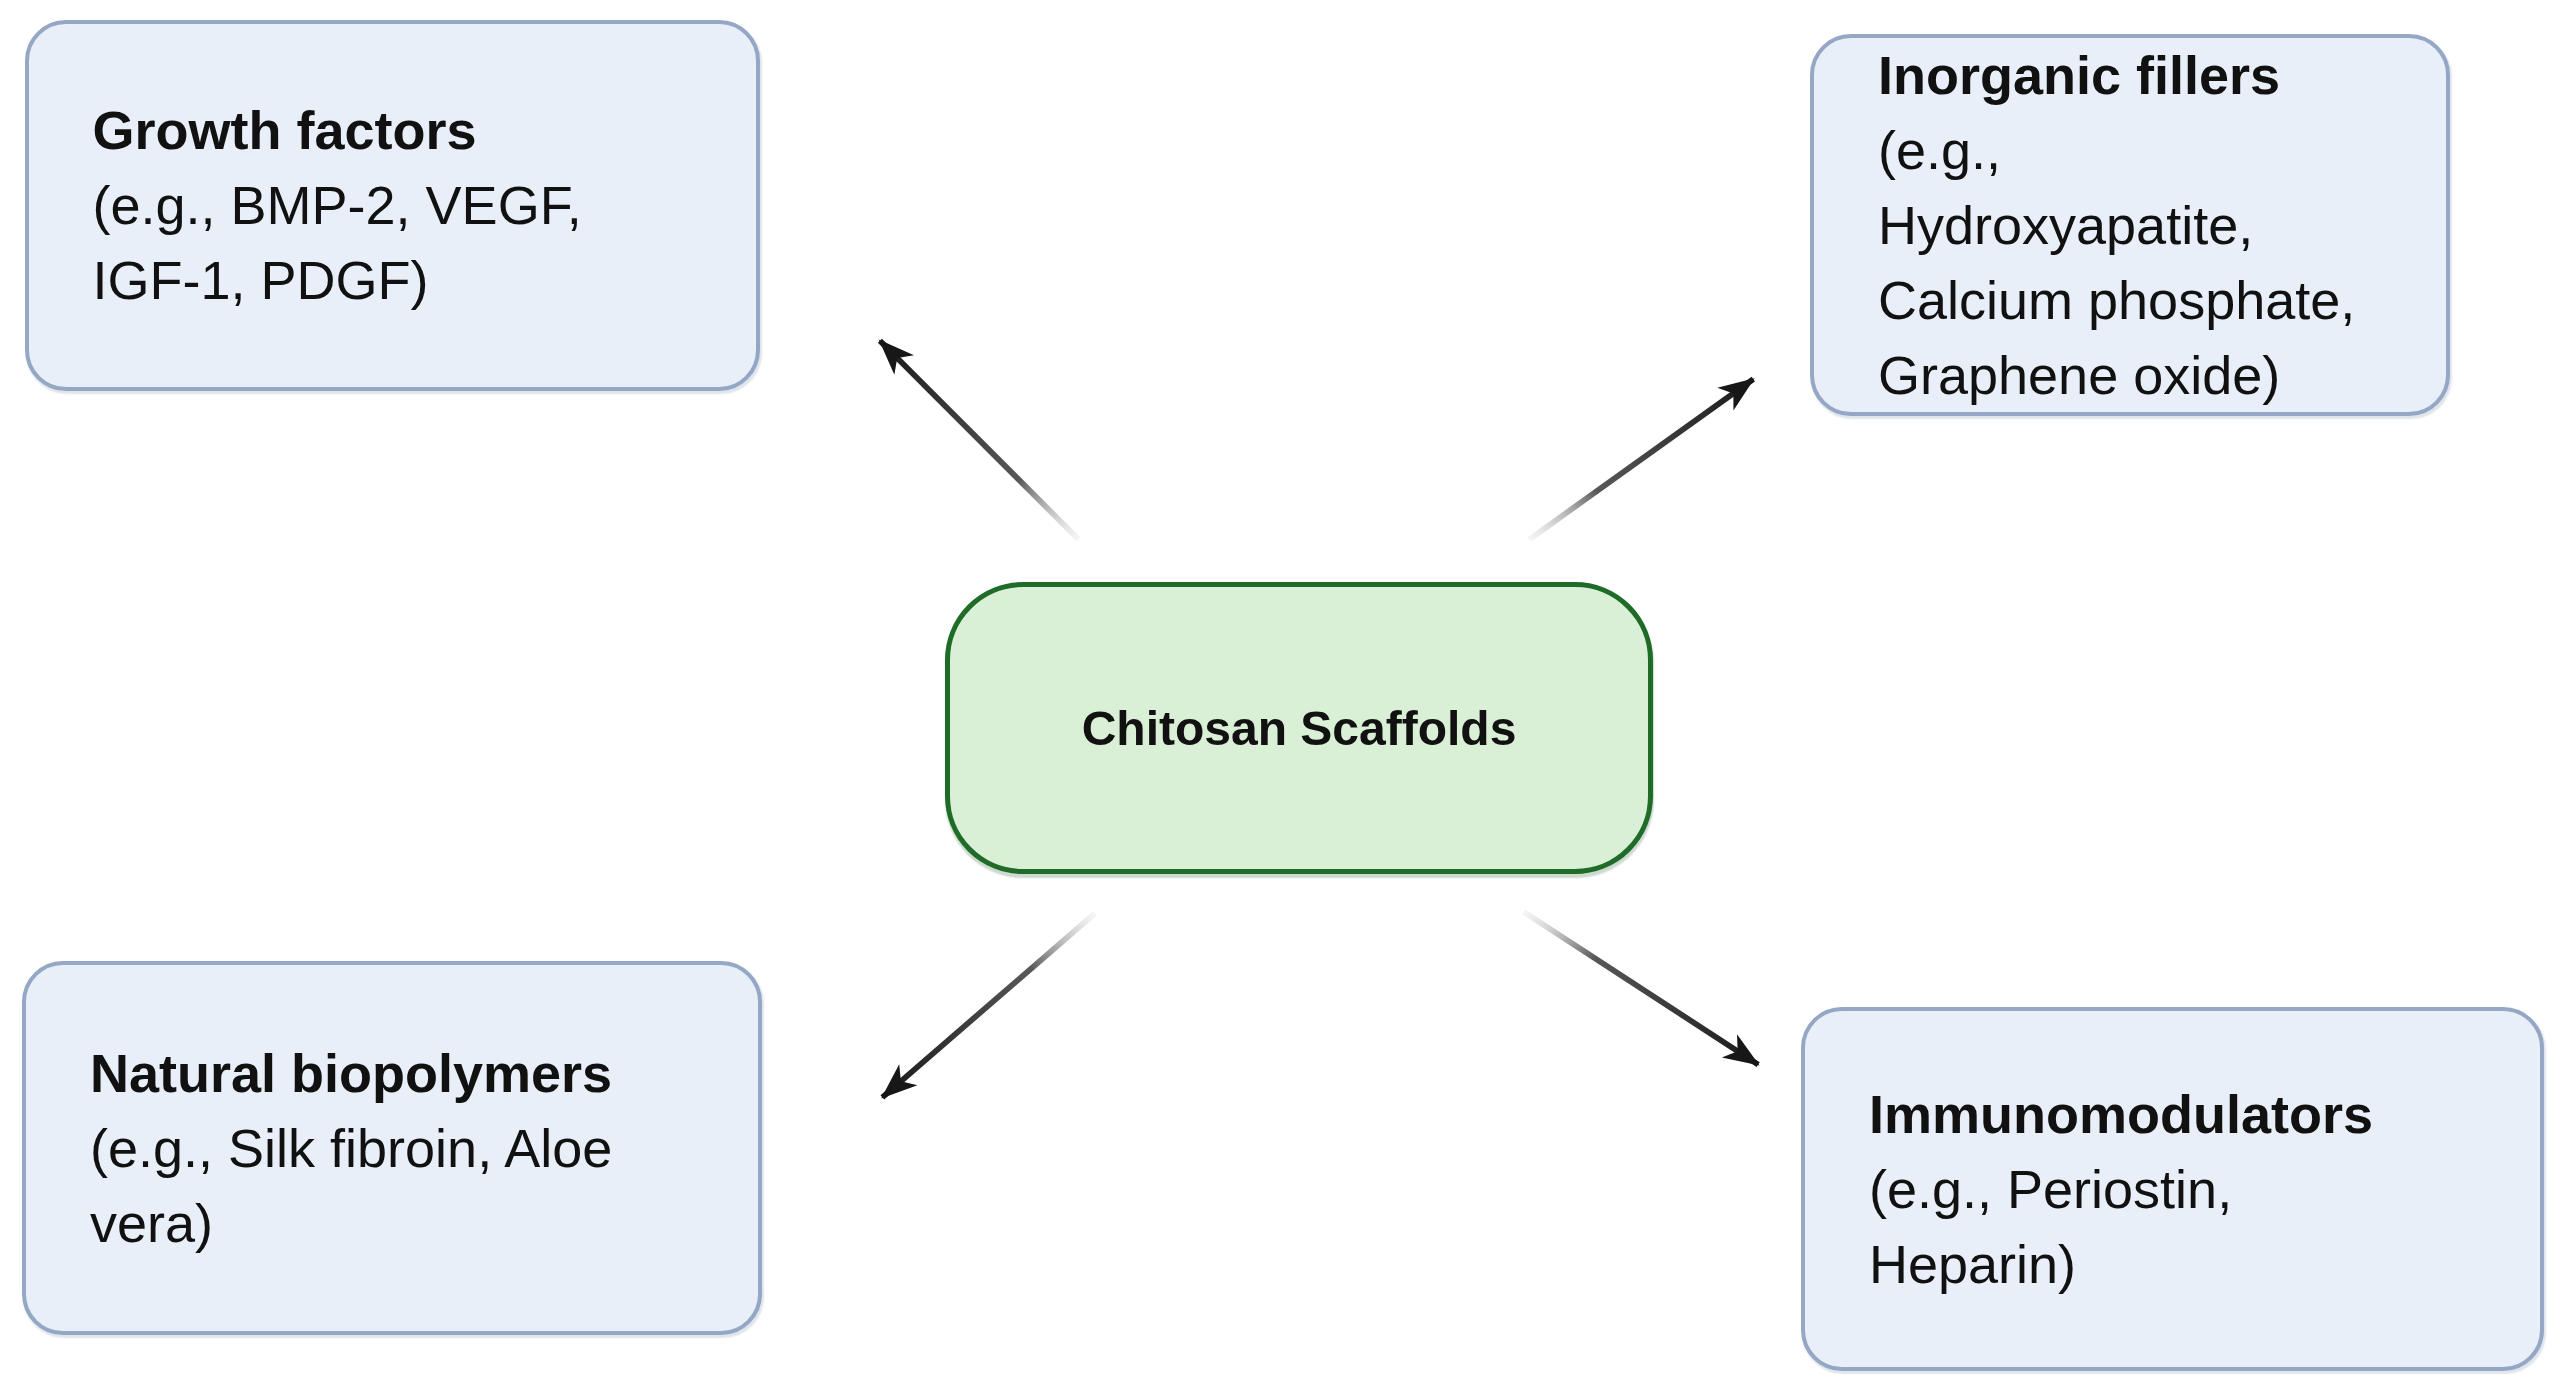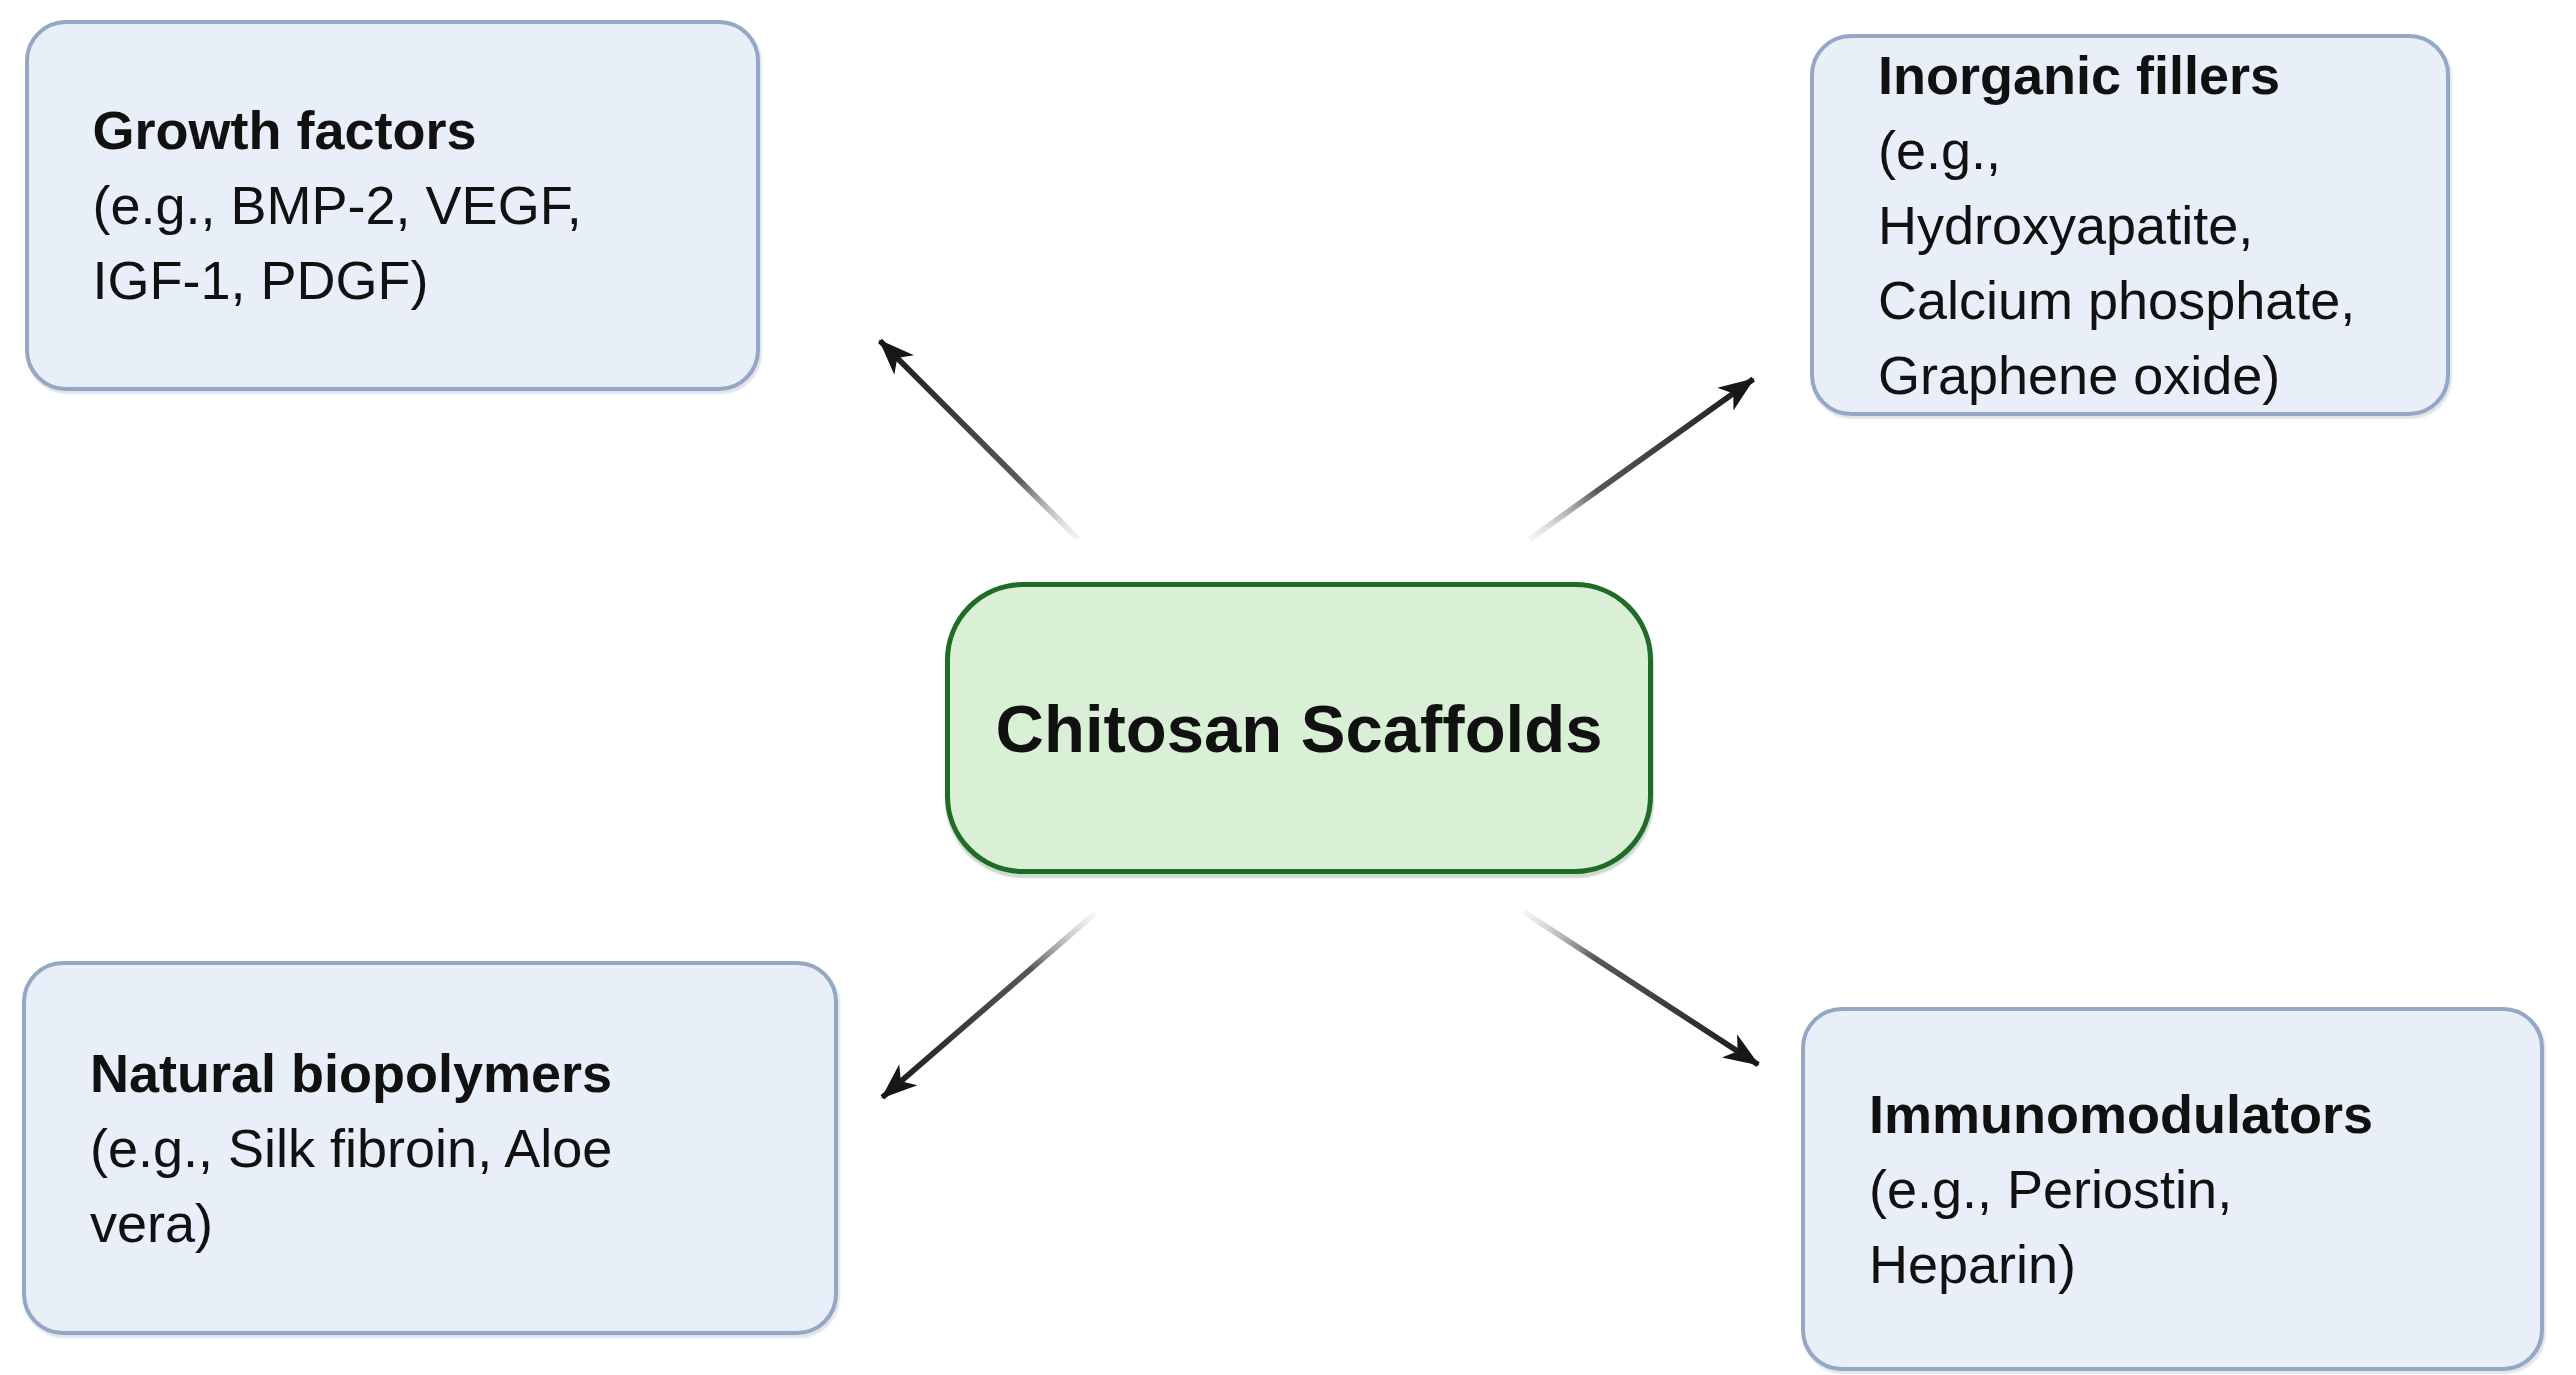--- a/index.html
+++ b/index.html
@@ -55,26 +55,26 @@
     width: 708px;
     height: 292px;
     background: var(--center-fill, #d9efd6);
     border: 5.7px solid var(--center-border, #1f6b28);
     border-radius: 78px;
     align-items: center;
     box-shadow: 0.8px 3.3px 1.6px rgba(90, 130, 95, 0.3);
   }
   .center-label {
     font-weight: bold;
-    font-size: 67px;
+    font-size: 48px;
     line-height: 75px;
   }
   .pos-tl { left: 24.5px;   top: 19.6px;   width: 735px; height: 371px; }
   .pos-tr { left: 1810px; top: 34px;   width: 640px; height: 382px; }
-  .pos-bl { left: 22px;   top: 961px; width: 816px; height: 374px; }
+  .pos-bl { left: 22px;   top: 961px; width: 740px; height: 374px; }
   .pos-br { left: 1801px; top: 961px; width: 743px; height: 364px; margin-top: 46px; }
 </style>
 </head>
 <body>
 
 <div class="canvas">
 
   <svg class="arrows" viewBox="0 0 3153 1684" xmlns="http://www.w3.org/2000/svg">
     <defs>
       <marker id="ah" markerWidth="46" markerHeight="40" refX="43" refY="20" orient="auto" markerUnits="userSpaceOnUse">

